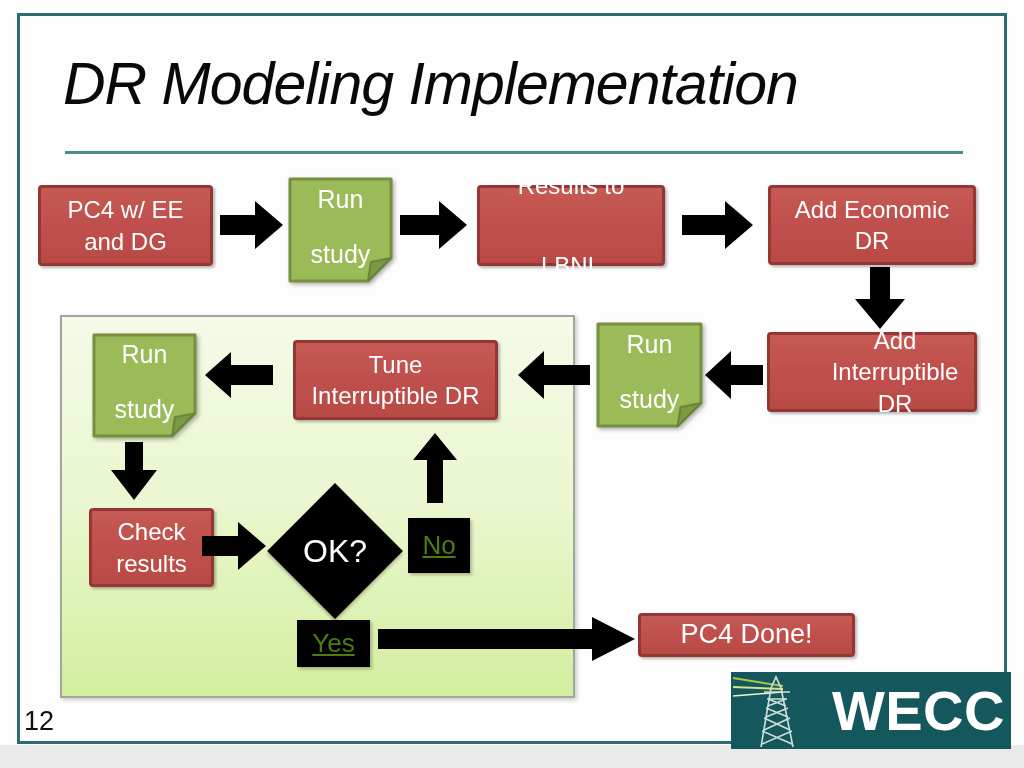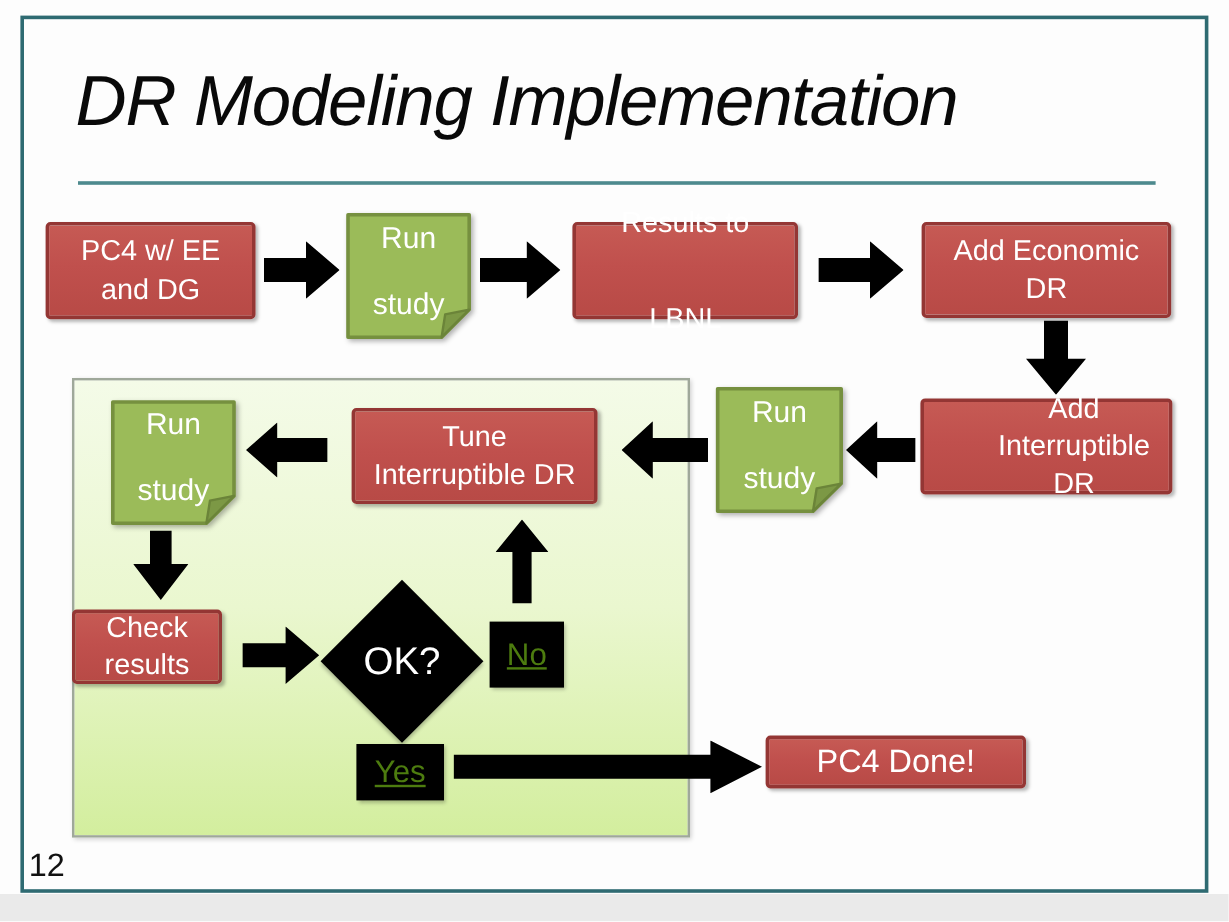--- a/index.html
+++ b/index.html
@@ -165,21 +165,21 @@
       <span>study</span>
     </div>
   </div>
 
   <div class="arrow" style="left:111px;top:442px;">
     <svg width="46" height="58" viewBox="0 0 46 58">
         <polygon points="14,0 32,0 32,28 46,28 23,58 0,28 14,28" fill="#000"></polygon>
       </svg>
   </div>
 
-  <div class="rednode" style="left:60px;top:508px;width:125px;height:62px;">
+  <div class="rednode" style="left:89px;top:508px;width:125px;height:79px;">
     <span class="l">Check</span>
     <span class="l">results</span>
   </div>
 
   <div class="arrow" style="left:202px;top:522px;">
     <svg width="64" height="48" viewBox="0 0 64 48">
         <polygon points="0,14 36,14 36,0 64,24 36,48 36,34 0,34" fill="#000"></polygon>
       </svg>
   </div>
 
@@ -201,14 +201,31 @@
         <polygon points="0,12 214,12 214,0 257,22 214,44 214,32 0,32" fill="#000"></polygon>
       </svg>
   </div>
 
   <div class="rednode" style="left:638px;top:613px;width:217px;height:44px;font-size:27px;">
     <span class="l">PC4 Done!</span>
   </div>
 
   <div class="page-number">12</div>
 
+  <div class="logo">
+    <svg width="90" height="77" viewBox="0 0 90 77">
+      <line x1="2" y1="6" x2="52" y2="14" stroke="#a9c743" stroke-width="2"></line>
+      <line x1="2" y1="15" x2="52" y2="17" stroke="#d2e284" stroke-width="2"></line>
+      <line x1="2" y1="24" x2="52" y2="20" stroke="#edf3d2" stroke-width="1.5"></line>
+      <g stroke="#cfe0da" stroke-width="1.6" fill="none">
+        <path d="M30,75 L40,16 M62,75 L50,16"></path>
+        <path d="M40,16 L45,5 L50,16"></path>
+        <path d="M33,20 L59,20 M36,27 L56,27"></path>
+        <path d="M37,34 L55,27 M55,34 L37,27"></path>
+        <path d="M35,45 L57,36 M57,45 L35,36"></path>
+        <path d="M33,58 L59,46 M59,58 L33,46"></path>
+        <path d="M31,72 L61,59 M61,72 L31,59"></path>
+      </g>
+    </svg>
+    <div class="wecc-text">WECC</div>
+  </div>
 
 </div>
 
 </body></html>

